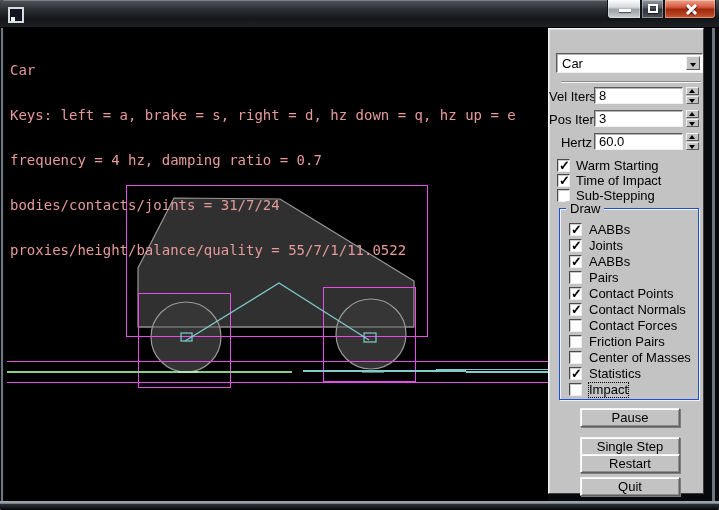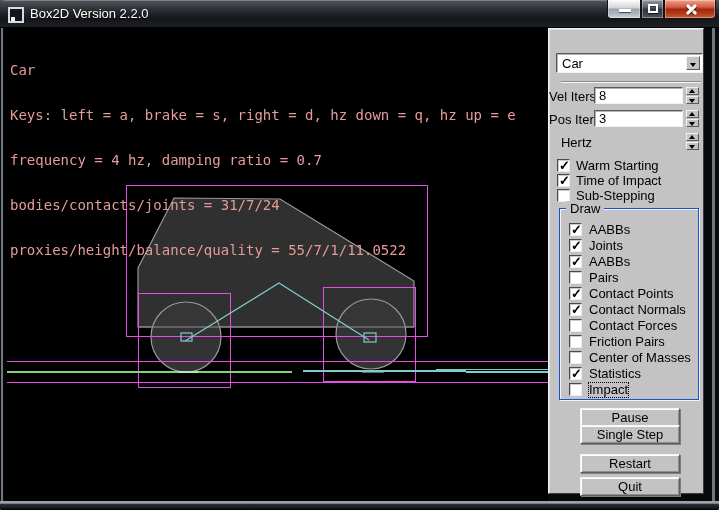--- a/index.html
+++ b/index.html
@@ -102,21 +102,20 @@
     font-family:"Liberation Sans",sans-serif;font-size:13px;color:#000;
     text-align:center;line-height:16px;padding:0;cursor:default;}
 </style>
 </head>
 <body>
 
 <div class="window">
 
   <div class="titlebar">
     <span class="app-icon"></span>
-    <span class="title-text">Box2D Version 2.2.0</span>
     <div class="win-controls">
       <div class="wbtn min">
         <span class="glyph-min"></span>
       </div>
       <div class="wbtn max">
         <span class="glyph-max"></span>
       </div>
       <div class="wbtn close">
         <span class="glyph-x1"></span>
         <span class="glyph-x2"></span>
@@ -188,20 +187,21 @@
     </span>
 
     <span class="spinlabel" style="top:83px;">Pos Iters</span>
     <input class="spininput" style="top: 81px;" value="3">
     <span class="spinner" style="top:81px;">
       <span class="sp-btn up"></span>
       <span class="sp-btn down"></span>
     </span>
 
     <span class="spinlabel" style="top:106px;">Hertz</span>
+    <input class="spininput" style="top: 104px;" value="60.0">
     <span class="spinner" style="top:104px;">
       <span class="sp-btn up"></span>
       <span class="sp-btn down"></span>
     </span>
 
     <div class="cbrow top-cb" style="top:130px;">
       <span class="cb checked"></span>
       <span class="cblabel">Warm Starting</span>
     </div>
     <div class="cbrow top-cb" style="top:145px;">
@@ -256,21 +256,21 @@
     <div class="cbrow draw-cb" style="top:338px;">
       <span class="cb checked"></span>
       <span class="cblabel">Statistics</span>
     </div>
     <div class="cbrow draw-cb" style="top:354px;">
       <span class="cb"></span>
       <span class="cblabel focusbox">Impact</span>
     </div>
 
     <button class="glui-btn" style="top:379px;">Pause</button>
-    <button class="glui-btn" style="top:396px;">Single Step</button>
+    <button class="glui-btn" style="top:408px;">Single Step</button>
     <button class="glui-btn" style="top:425px;">Restart</button>
     <button class="glui-btn" style="top:448px;">Quit</button>
   </div>
 
   <div class="glass-left"></div>
   <div class="glass-right"></div>
   <div class="bottom-strip"></div>
 </div>
 
 </body></html>

